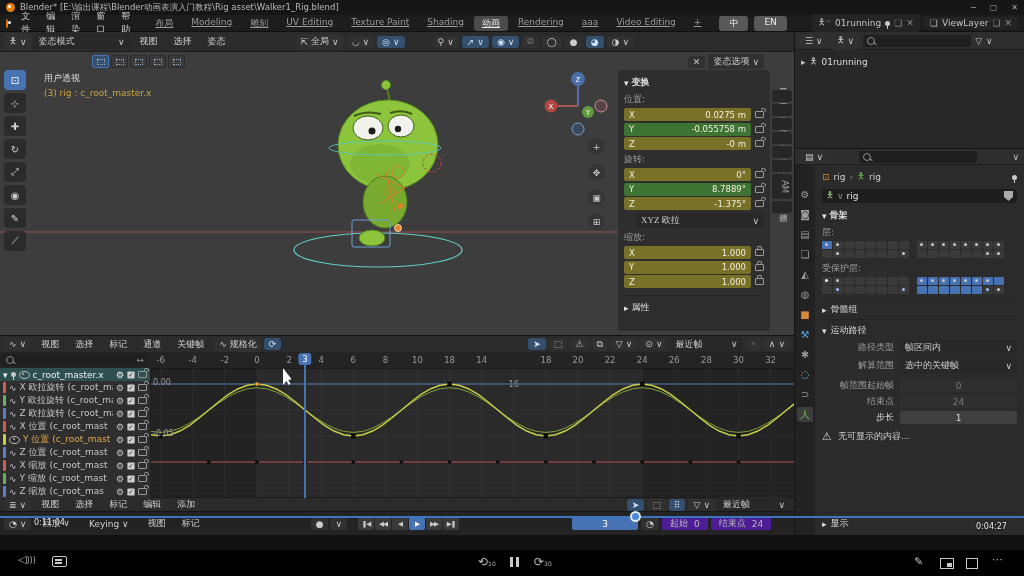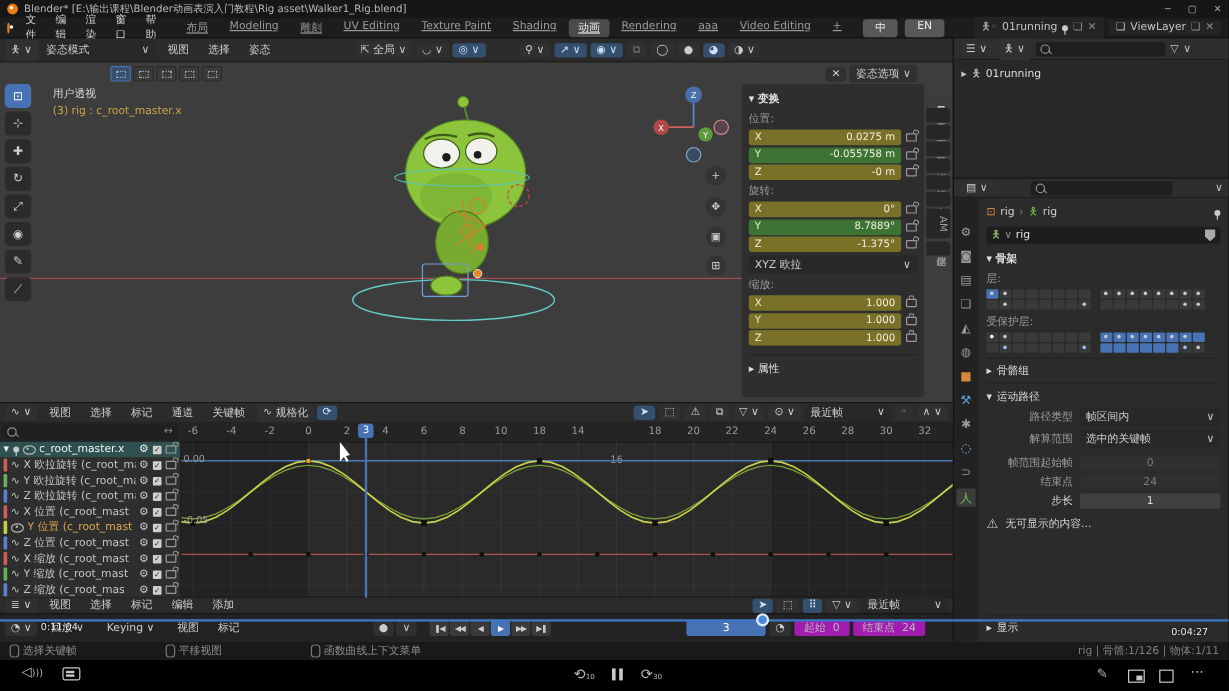--- a/index.html
+++ b/index.html
@@ -101,21 +101,21 @@
   .playhead{position:absolute;left:304px;top:26px;width:2px;height:136px;background:#4772b3;z-index:5;}
   .vlabel{position:absolute;left:153px;color:#9a9a9a;font-size:8px;z-index:4;}
   .mcursor{position:absolute;left:283px;top:368px;width:12px;height:17px;background:#fff;clip-path:polygon(0 0,0 100%,30% 76%,48% 100%,62% 93%,44% 70%,72% 66%);z-index:40;filter:drop-shadow(1px 1px 0 #000);}
   
   .nla{position:absolute;left:0;top:497px;width:794px;height:14px;background:#2b2b2b;display:flex;align-items:center;gap:2px;padding:0 4px;box-sizing:border-box;border-top:1px solid #1a1a1a;}
   .timeline{position:absolute;left:0;top:511px;width:794px;height:24px;background:#232323;display:flex;align-items:center;gap:3px;padding:0 4px;box-sizing:border-box;border-top:1px solid #161616;}
   .transport{display:flex;gap:1px;margin-left:8px;}
   .trb{width:16px;height:13px;background:#3a3a3a;border-radius:2px;color:#ccc;display:flex;align-items:center;justify-content:center;font-size:6.5px;letter-spacing:-1px;}
   .trb.play{background:#4772b3;color:#fff;}
   .tfield{height:13px;background:#4772b3;color:#fff;border-radius:2px;display:flex;align-items:center;justify-content:center;padding:0 20px;}
-  .tlab{height:13px;background:#a21caf;color:#bbb;border-radius:2px;display:flex;align-items:center;gap:6px;padding:0 8px;}
+  .tlab{height:13px;background:#4c1d95;color:#bbb;border-radius:2px;display:flex;align-items:center;gap:6px;padding:0 8px;}
   
   .status{position:absolute;left:0;top:535px;width:1024px;height:15px;background:#191919;display:flex;align-items:center;gap:4px;padding:0 8px;box-sizing:border-box;color:#8e8e8e;}
   .mouse{width:6px;height:9px;border:1px solid #777;border-radius:3px;display:inline-block;margin-right:3px;}
   .hint{display:flex;align-items:center;margin-right:70px;white-space:nowrap;}
   .video{position:absolute;left:0;top:550px;width:1024px;height:26px;background:#000;}
   .vic{position:absolute;color:#b9b9b9;font-size:11px;}
   .progress{position:absolute;left:0;top:516px;width:1024px;height:2px;background:#3d75c2;z-index:30;}
   .knob{position:absolute;left:630px;top:511px;width:11px;height:11px;border-radius:50%;background:#4e86d6;border:2px solid #dce9fb;box-sizing:border-box;z-index:31;}
   .vtime{position:absolute;color:#eee;font-size:8px;z-index:32;text-shadow:0 0 2px #000;}
   .pause{display:inline-flex;gap:3px;}
@@ -333,21 +333,21 @@
             <span class="lk open"></span>
           </div>
           <div class="fieldrow">
             <span class="fslider">
               <span class="">Z</span>
               <span class="">-1.375°</span>
             </span>
             <span class="lk open"></span>
           </div>
         </div>
-      <div class="sel" style="height:13px;margin:3px 0 2px 0;">
+      <div class="sel" style="height:13px;margin:3px 0 2px 12px;font-family:Liberation Serif, serif;">
           <span>XYZ 欧拉</span>
           <span>∨</span>
         </div>
       <div class="plabel">缩放:</div>
       <div id="scale-rows">
           <div class="fieldrow">
             <span class="fslider">
               <span class="">X</span>
               <span class="">1.000</span>
             </span>
@@ -878,26 +878,20 @@
     <span class="tlab">
         <span>起始</span>
         <span>0</span>
       </span>
     <span class="tlab">
         <span>结束点</span>
         <span>24</span>
       </span>
   </div>
 
-  <div class="status" id="statusbar">
-    <span class="hint"><span class="mouse"></span>选择关键帧</span>
-      <span class="hint"><span class="mouse"></span>平移视图</span>
-      <span class="hint"><span class="mouse"></span>函数曲线上下文菜单</span>
-      <span style="margin-left:auto;color:#7f7f7f;">rig | 骨骼:1/126 | 物体:1/11</span>
-  </div>
 
   <div class="progress"></div>
   <div class="knob"></div>
   <span class="vtime" style="left:34px;top:518px;">0:11:04</span>
   <span class="vtime" style="left:976px;top:522px;">0:04:27</span>
   <div class="video">
     <span class="vic" style="left:18px;top:3px;">◁<span style="font-size:8px;">)))</span></span>
     <span class="vic" style="left:52px;top:6px;"><span class="subic"></span></span>
     <span class="vic" style="left:478px;top:5px;font-size:12px;">⟲<span style="font-size:6px;">10</span></span>
     <span class="vic" style="left:510px;top:7px;"><span class="pause">

